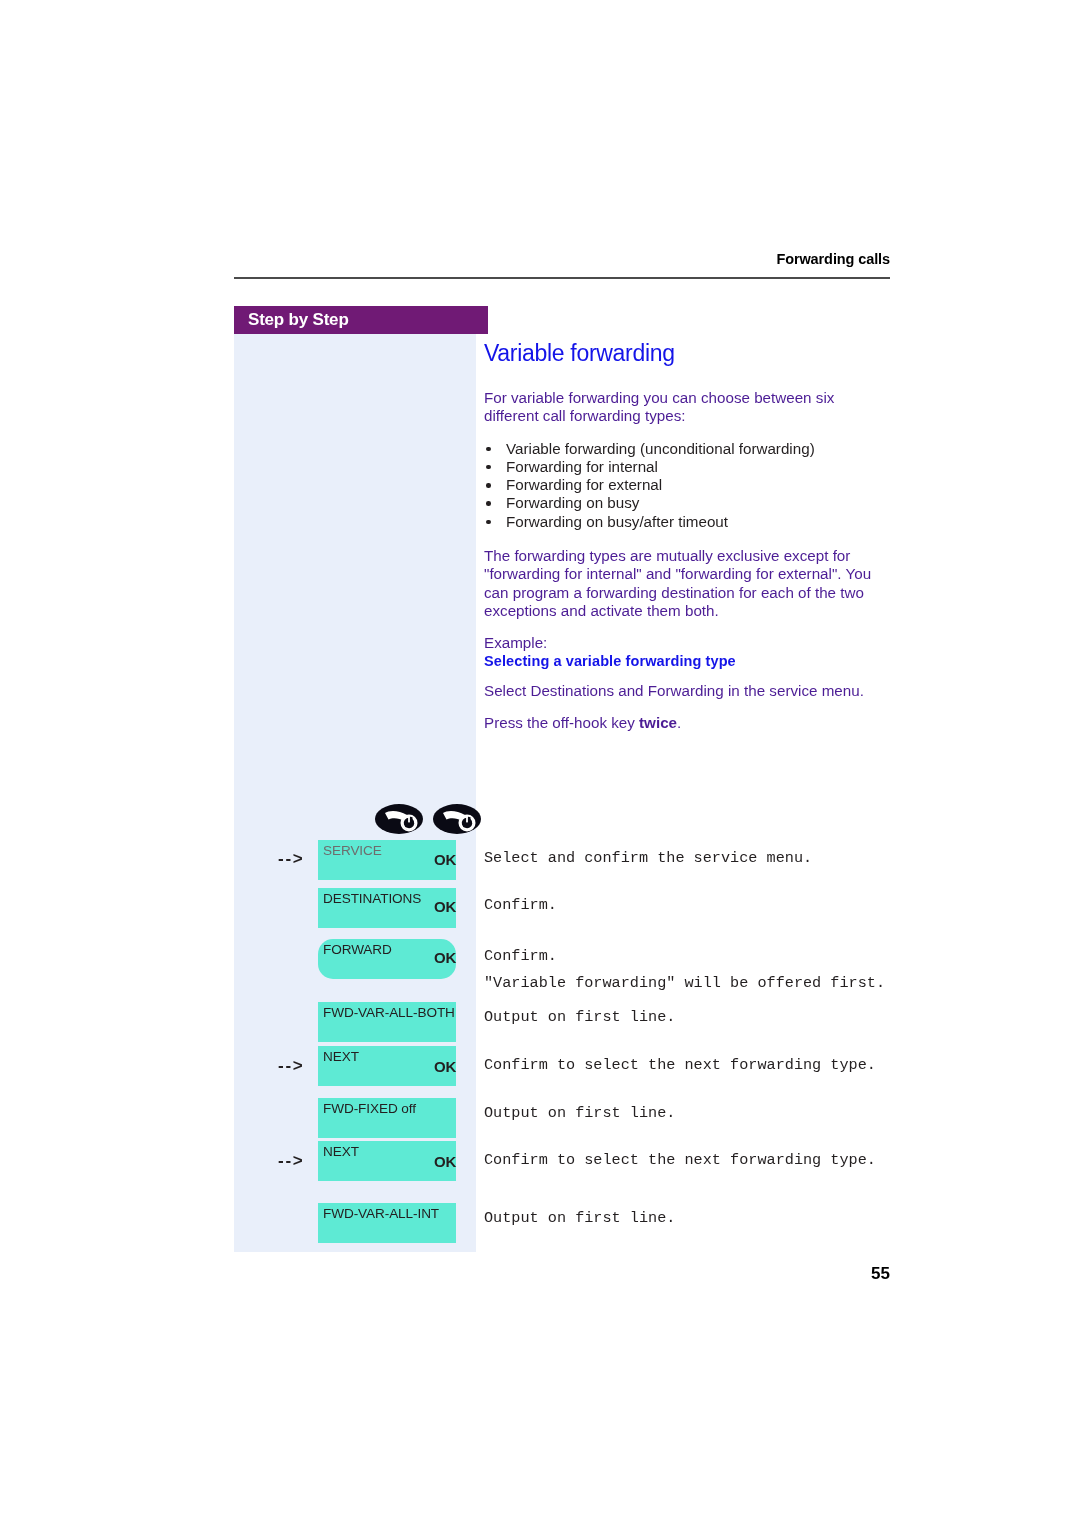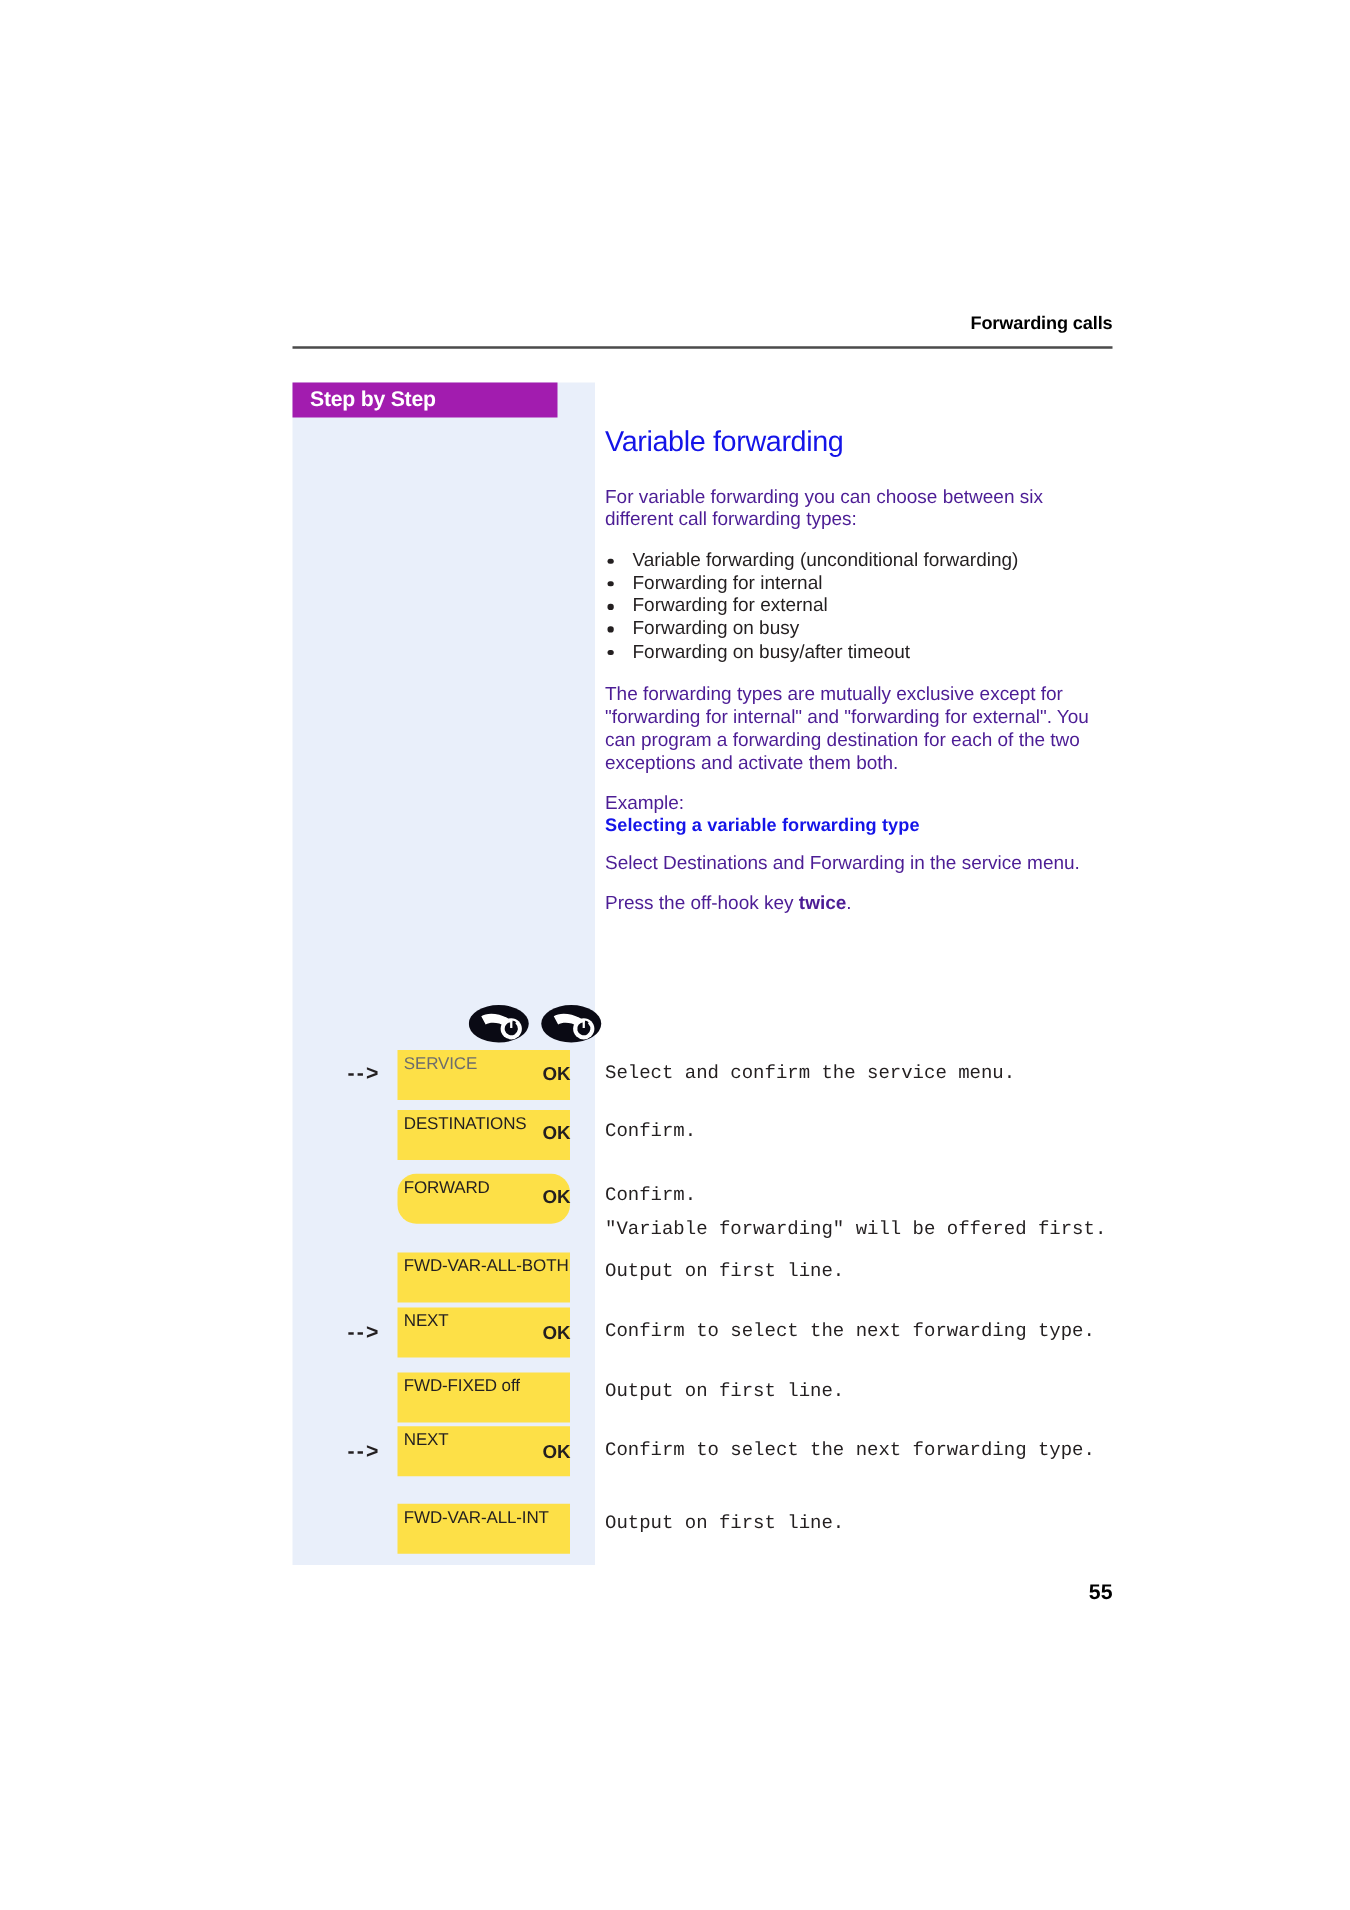--- a/index.html
+++ b/index.html
@@ -54,23 +54,23 @@
     left: 234px;
     top: 306px;
     width: 242px;
     height: 946px;
     background: #e9effa;
   }
   .sidebar-banner {
     position: absolute;
     left: 234px;
     top: 306px;
-    width: 212px;
+    width: 254px;
     height: 28px;
-    background: #a21caf;
+    background: #701a75;
   }
   .sidebar-banner-label {
     position: absolute;
     left: 14px;
     top: 4px;
     color: #ffffff;
     font-family: "Liberation Sans", sans-serif;
     font-weight: bold;
     font-size: 17px;
     letter-spacing: -0.2px;
@@ -147,21 +147,21 @@
     font-weight: bold;
     color: #231f20;
     letter-spacing: -1.5px;
     line-height: 1;
   }
   .display-box {
     position: absolute;
     left: 84px;
     width: 138px;
     height: 40px;
-    background: #fde047;
+    background: #5eead4;
     overflow: hidden;
     white-space: nowrap;
   }
   .display-box .dtext {
     position: absolute;
     left: 5px;
     top: 3px;
     font-family: "Liberation Sans", sans-serif;
     font-size: 13.6px;
     color: #231f20;

